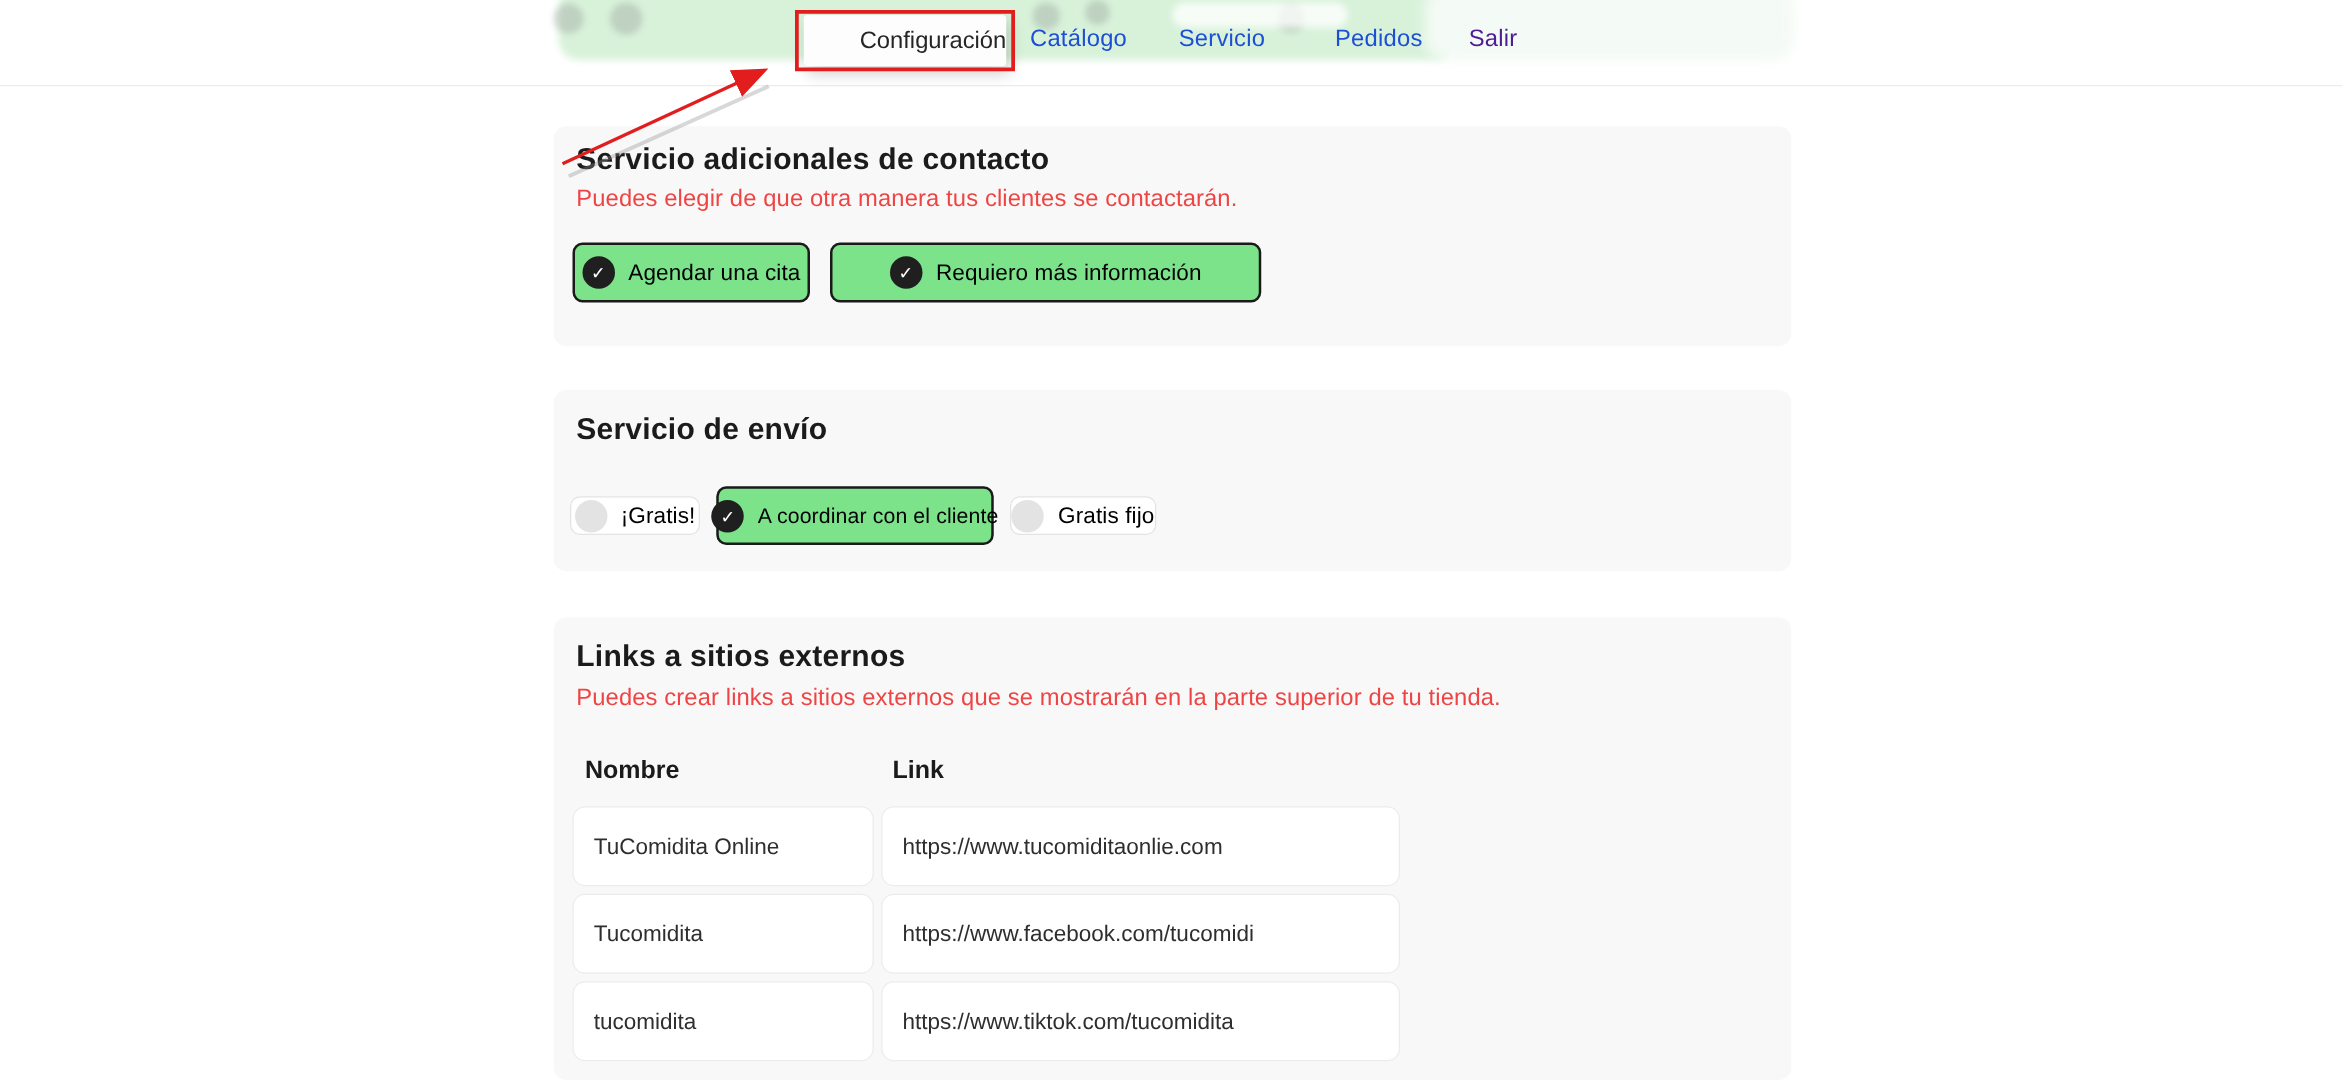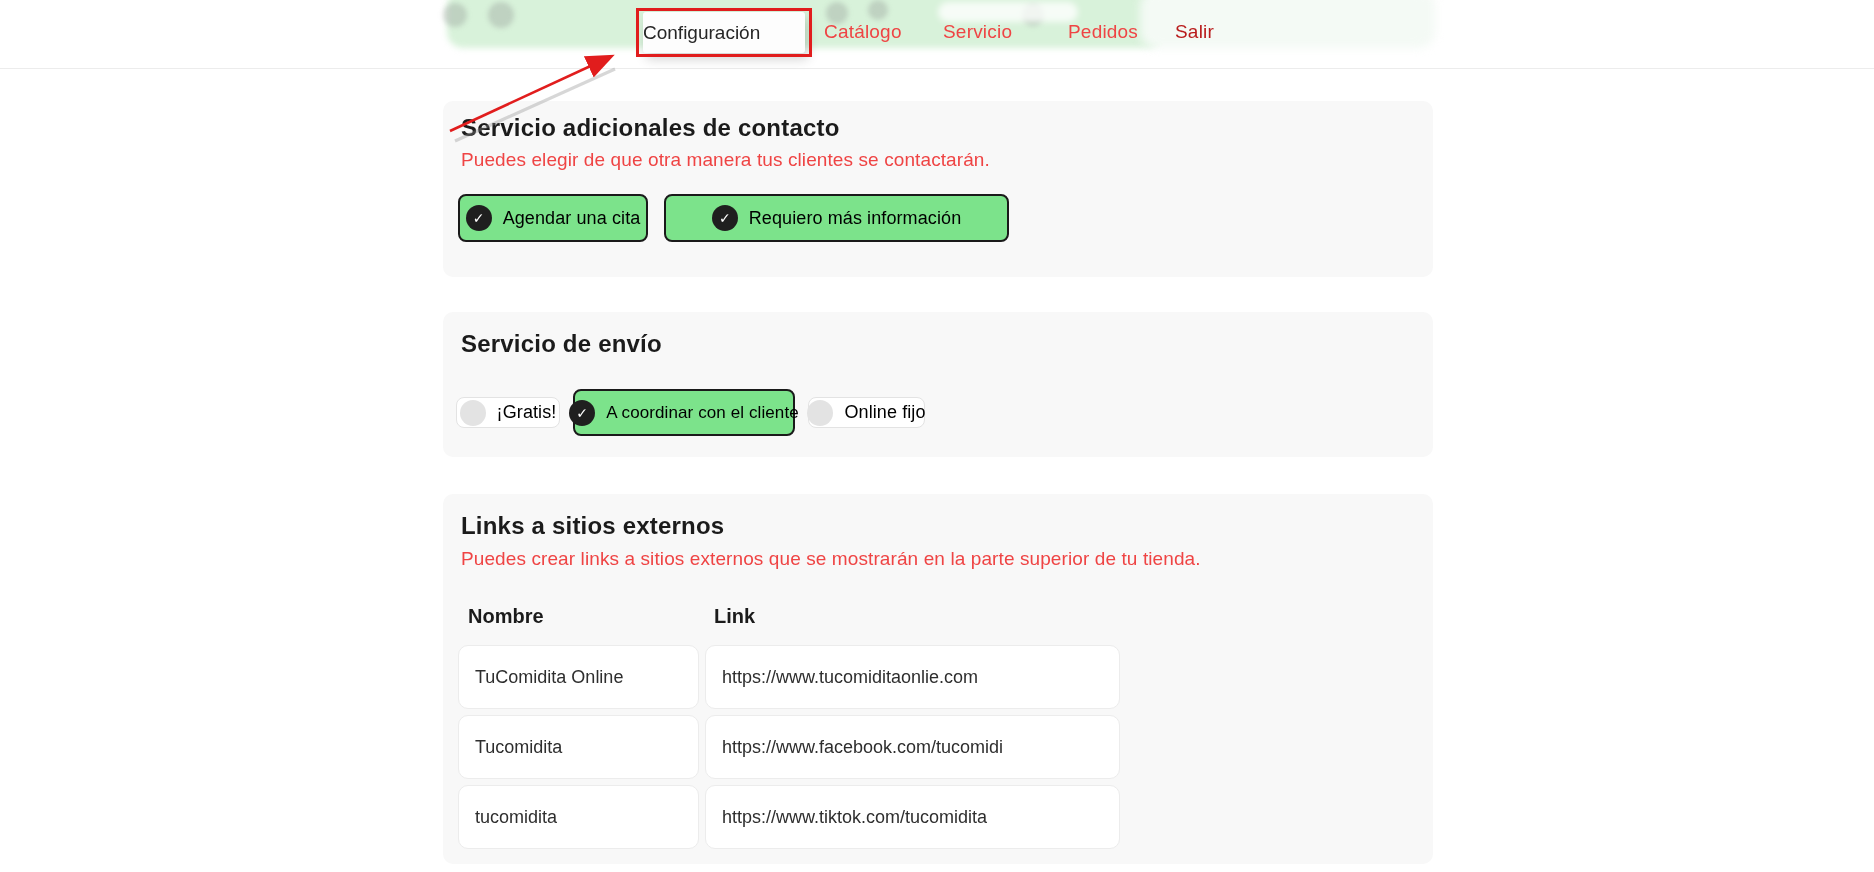--- a/index.html
+++ b/index.html
@@ -15,27 +15,27 @@
   .nav-backdrop { position: absolute; left: 0; top: 0; width: 1874px; height: 70px; overflow: hidden; z-index: 0; }
   .green-band { position: absolute; left: 447px; top: -10px; width: 716px; height: 58px;
     background: #d8f2da; border-radius: 16px; filter: blur(3px); }
   .pale-band { position: absolute; left: 1140px; top: -10px; width: 295px; height: 58px;
     background: #f4faf5; border-radius: 16px; filter: blur(5px); }
   .blur-dot { position: absolute; border-radius: 50%; background: rgba(150,158,152,0.38); filter: blur(2.5px); }
   .white-streak { position: absolute; background: rgba(255,255,255,0.78); border-radius: 12px; filter: blur(3px); }
 
   .navbar { position: absolute; left: 0; top: 0; width: 1874px; height: 69px;
     border-bottom: 1px solid #ececec; z-index: 2; }
-  .nav-item { position: absolute; top: 21px; font-size: 19px; color: #ef4444; letter-spacing: 0.2px;
+  .nav-item { position: absolute; top: 21px; font-size: 19px; color: #1d4ed8; letter-spacing: 0.2px;
     cursor: pointer; white-space: nowrap; }
-  .nav-item.danger { color: #b91c1c; }
+  .nav-item.danger { color: #4c1d95; }
 
   .active-tab-box { position: absolute; left: 643px; top: 12px; width: 162px; height: 41px;
     background: #fdfdfd; border-radius: 3px; box-shadow: 3px 6px 12px rgba(0,0,0,0.18);
-    display: flex; align-items: center; justify-content: flex-start; z-index: 3; cursor: pointer; }
+    display: flex; align-items: center; justify-content: flex-end; z-index: 3; cursor: pointer; }
   .active-tab-box span { font-size: 19px; color: #262626; }
 
   .annotation-box { position: absolute; left: 636px; top: 8px; width: 176px; height: 49px;
     border: 3px solid #e11d1d; z-index: 4; pointer-events: none; }
   .annotation-arrow { position: absolute; left: 440px; top: 48px; width: 190px; height: 95px; z-index: 4; pointer-events: none; }
 
   
   .card { position: absolute; left: 443px; width: 990px; background: #f8f8f8; border-radius: 10px;
     padding: 0 18px; }
   .card-title { font-size: 24px; font-weight: 600; color: #1b1b1b; letter-spacing: 0.2px; }
@@ -141,21 +141,21 @@
       <div class="opt-btn white" id="btn-gratis">
         <span class="radio-circle"></span>
         <span class="lbl">¡Gratis!</span>
       </div>
       <div class="opt-btn green" id="btn-coordinar">
         <span class="check-circle">✓</span>
         <span class="lbl">A coordinar con el cliente</span>
       </div>
       <div class="opt-btn white" id="btn-costo">
         <span class="radio-circle"></span>
-        <span class="lbl">Online fijo</span>
+        <span class="lbl">Gratis fijo</span>
       </div>
     </div>
   </div>
 
   <div class="card" id="card-links">
     <div class="card-title">Links a sitios externos</div>
     <div class="card-sub">Puedes crear links a sitios externos que se mostrarán en la parte superior de tu tienda.</div>
     <div class="table-headers">
       <span class="h-name">Nombre</span>
       <span class="h-link">Link</span>

